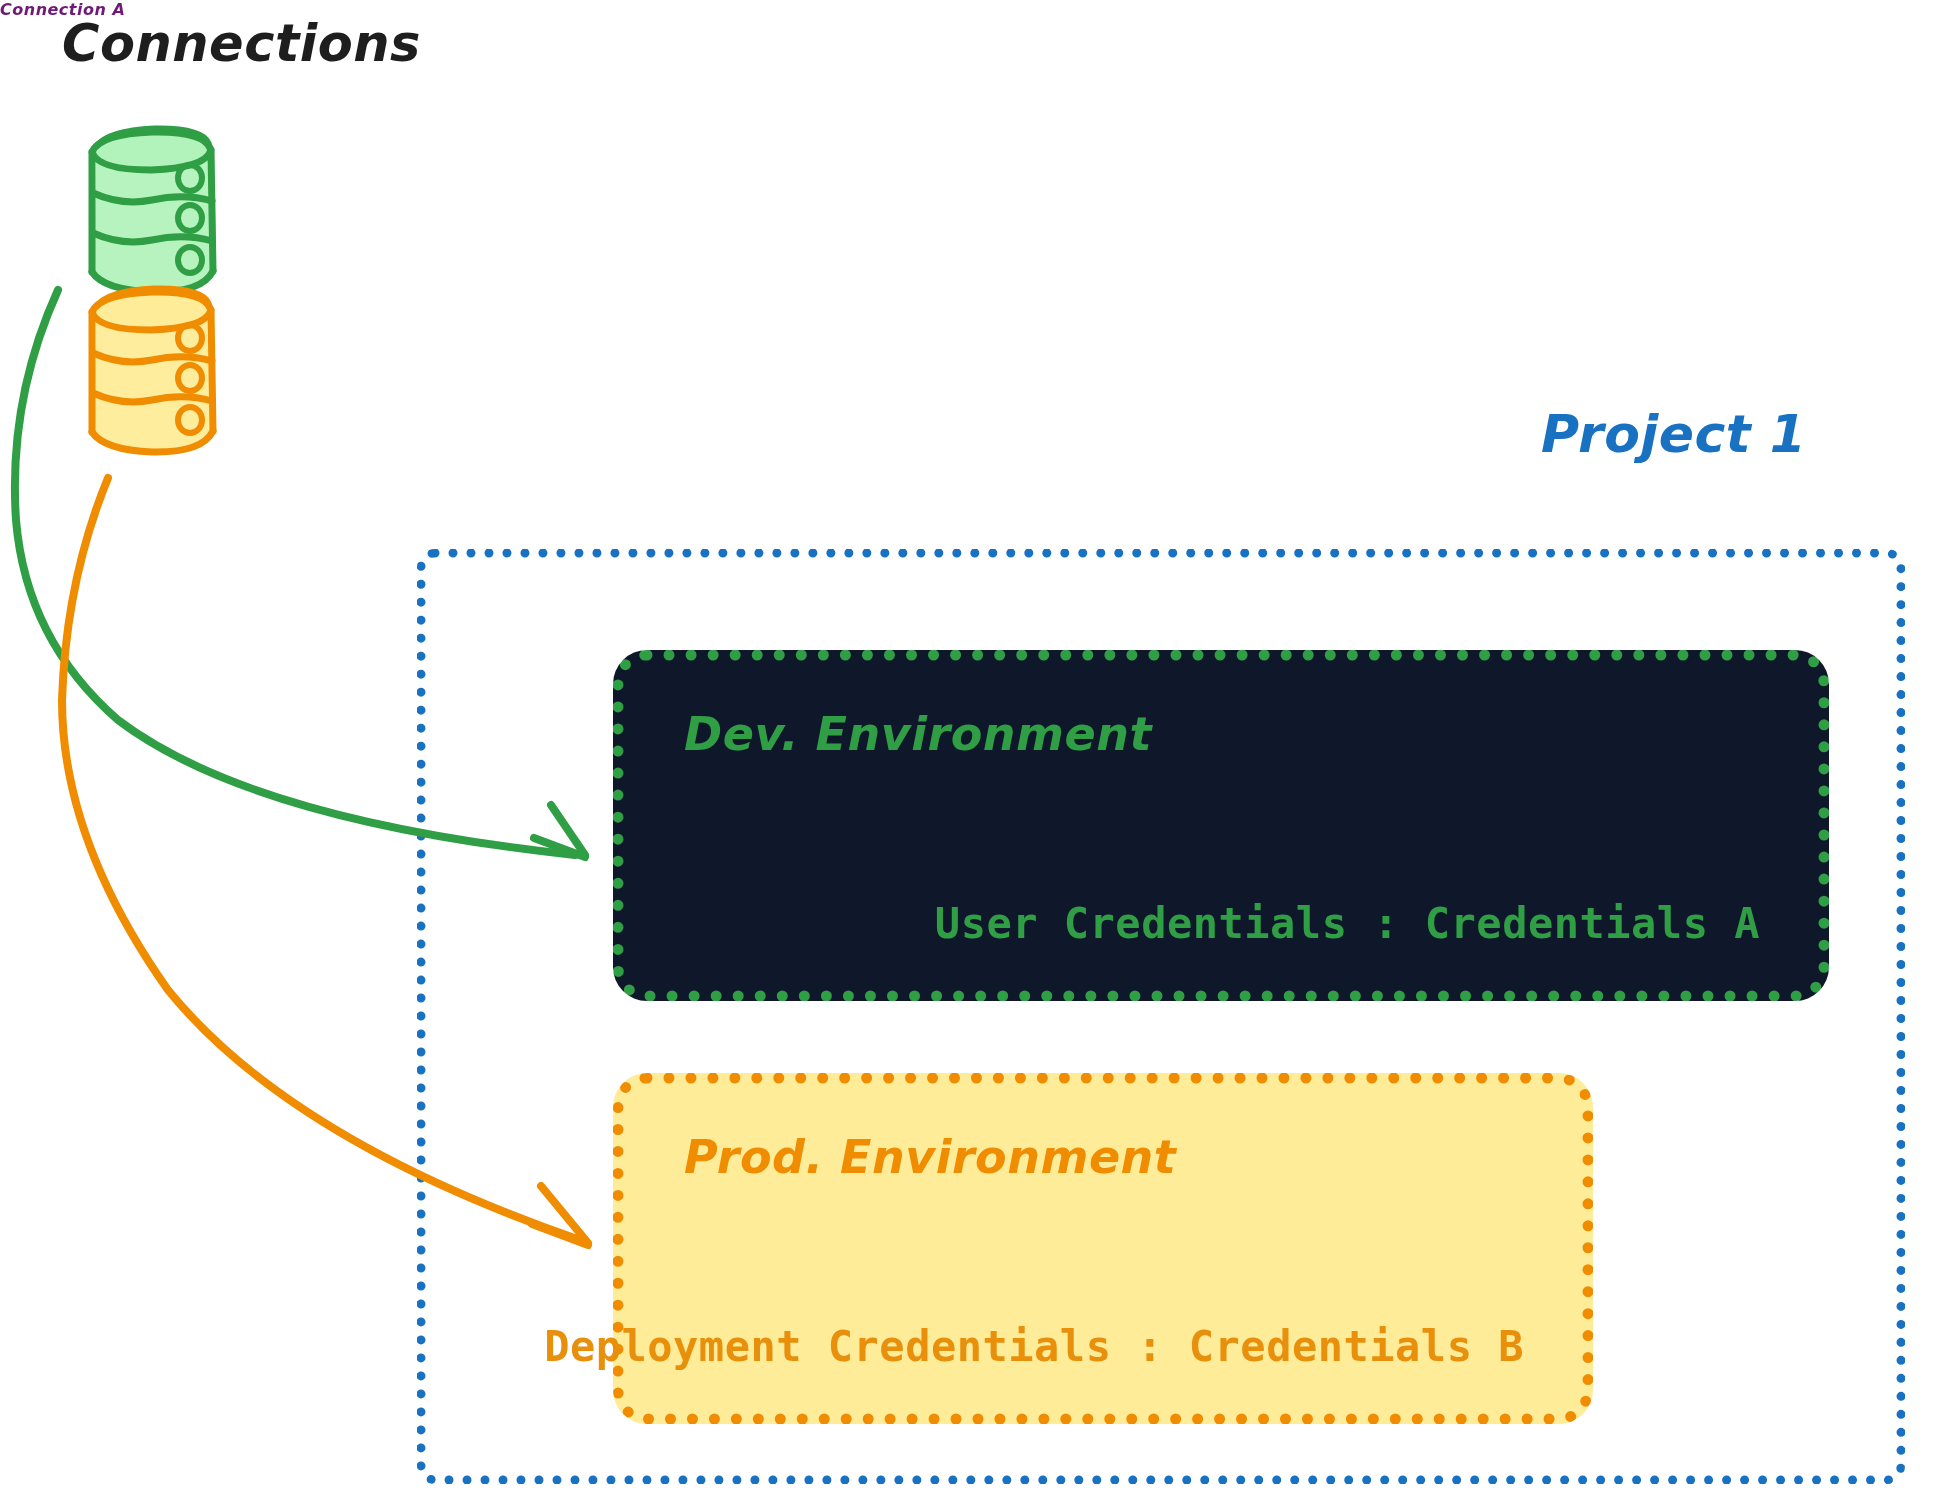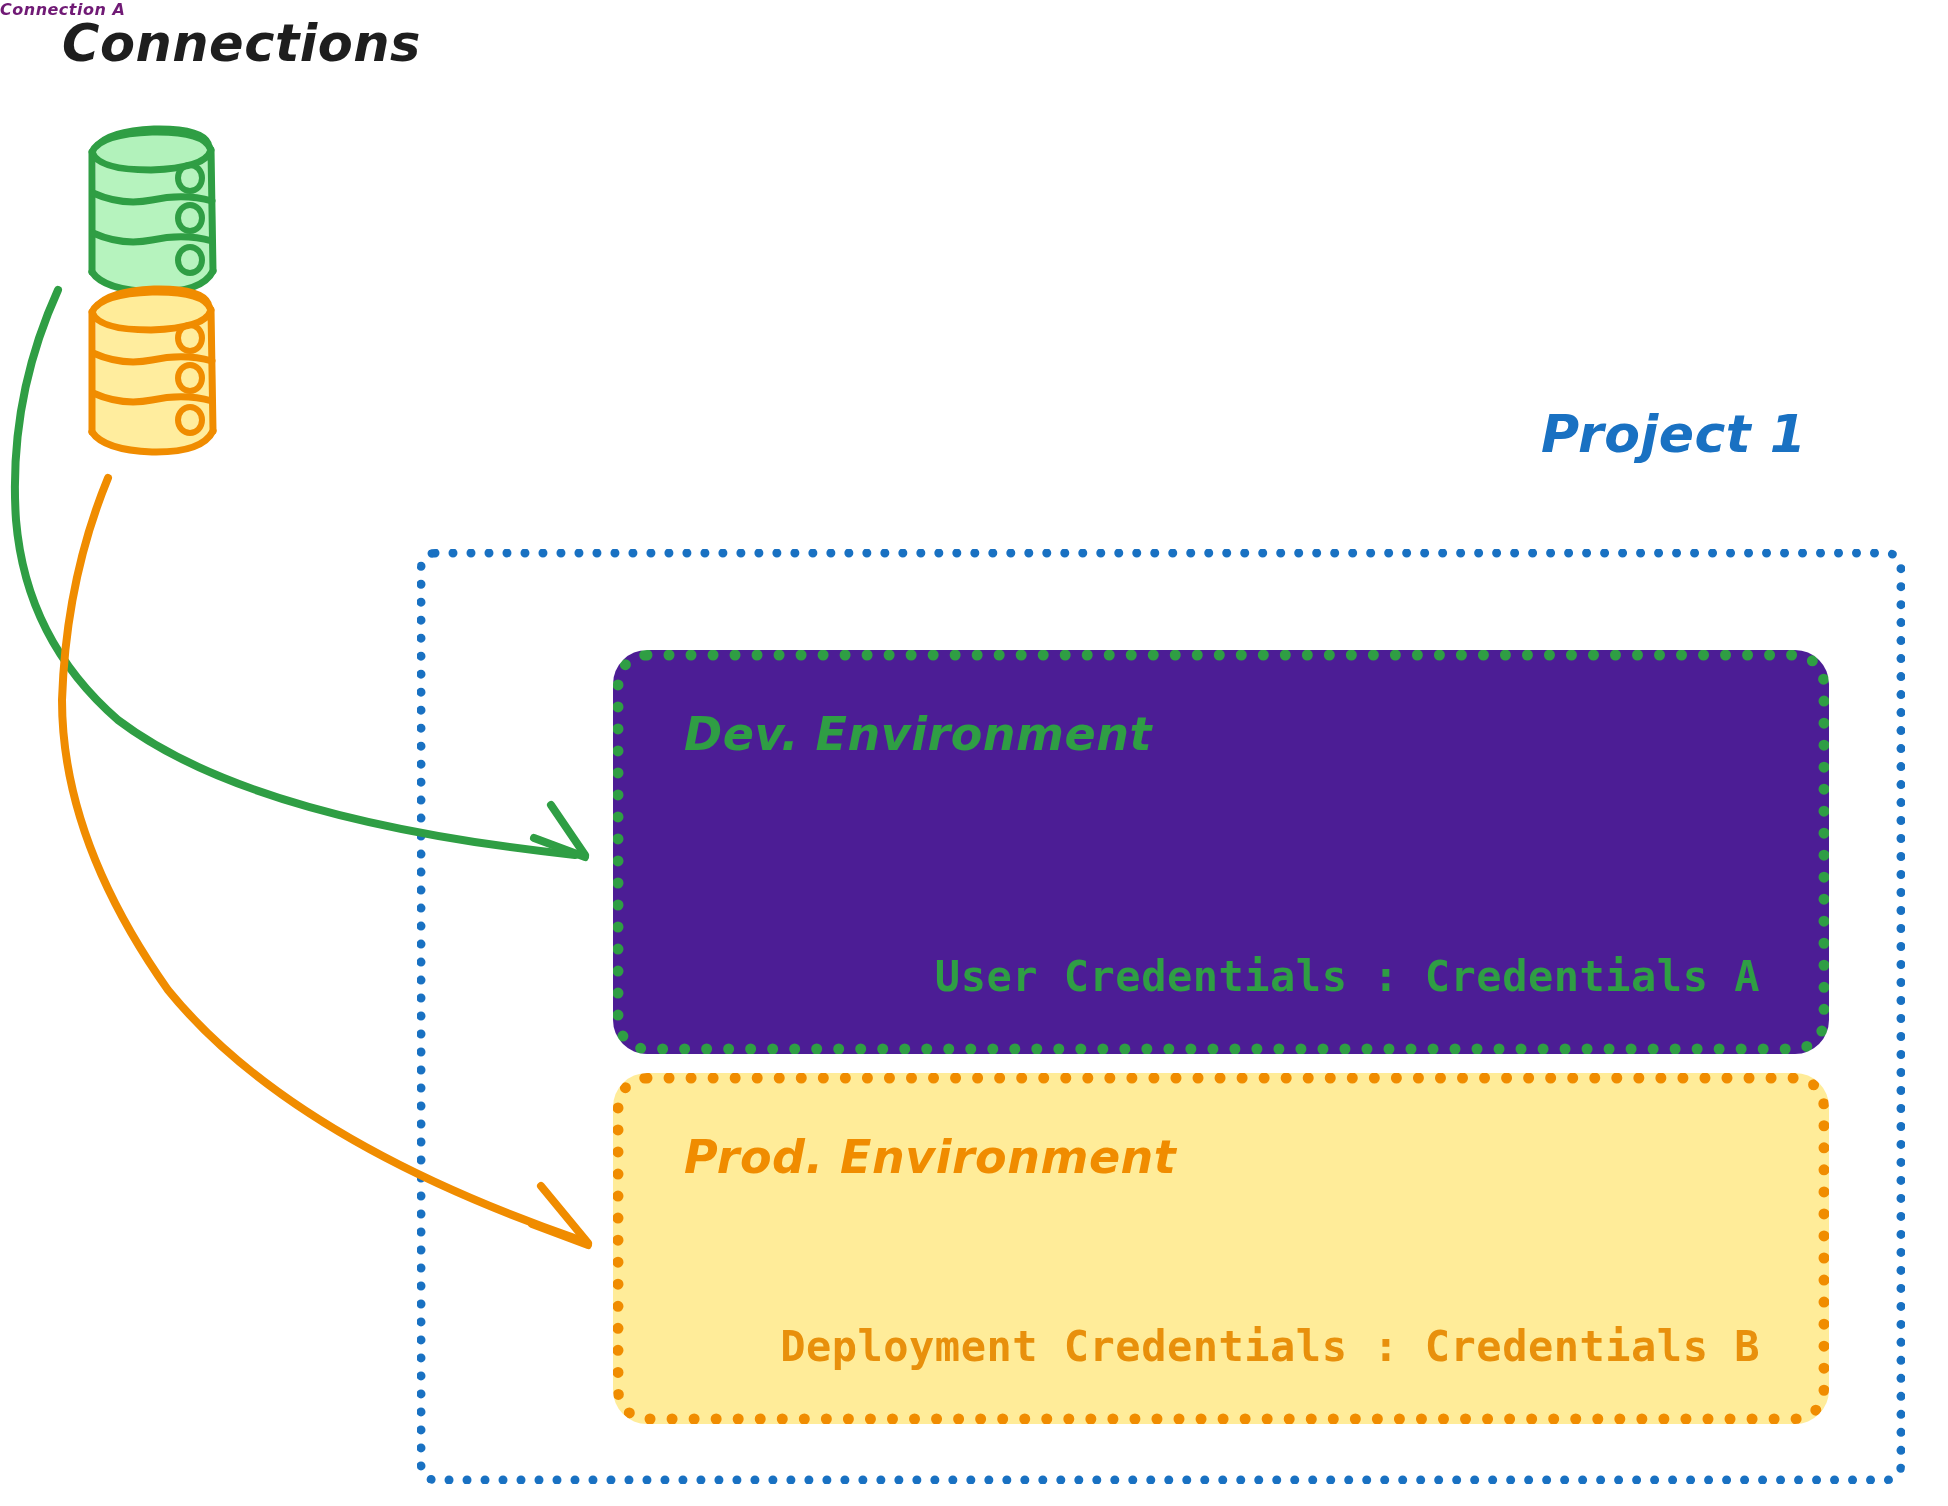--- a/index.html
+++ b/index.html
@@ -73,29 +73,29 @@
   
   .env-box {
     position: absolute;
     box-sizing: border-box;
     border-radius: 34px;
   }
   #dev-box {
     left: 613px;
     top: 650px;
     width: 1216px;
-    height: 404px;
+    height: 351px;
     border: 11px dotted #2f9e44;
-    background: #4c1d95;
+    background: #0f172a;
     padding-left: 32px;
   }
   #prod-box {
     left: 613px;
     top: 1073px;
-    width: 1216px;
+    width: 980px;
     height: 351px;
     border: 11px dotted #f08c00;
     background: #ffec99;
     text-decoration: underline;
   }
   .env-title {
     position: absolute;
     font-size: 46px;
     white-space: nowrap;
   }

